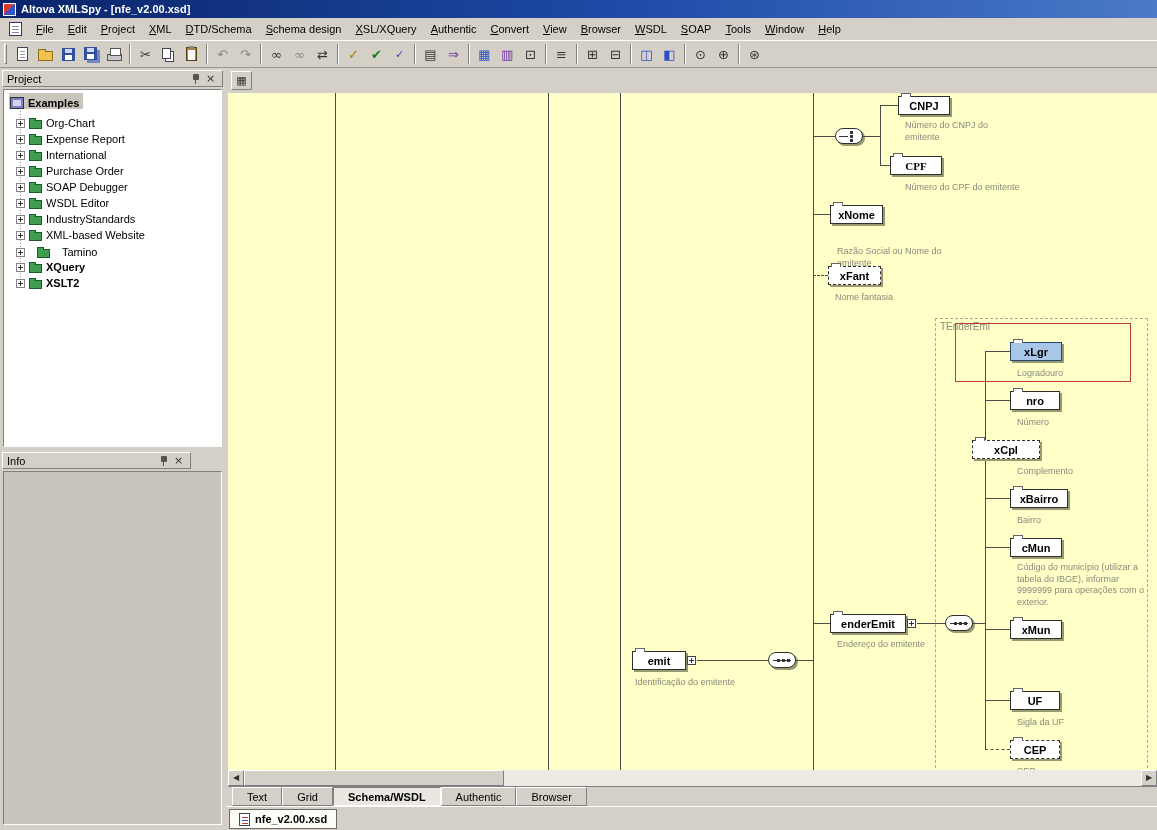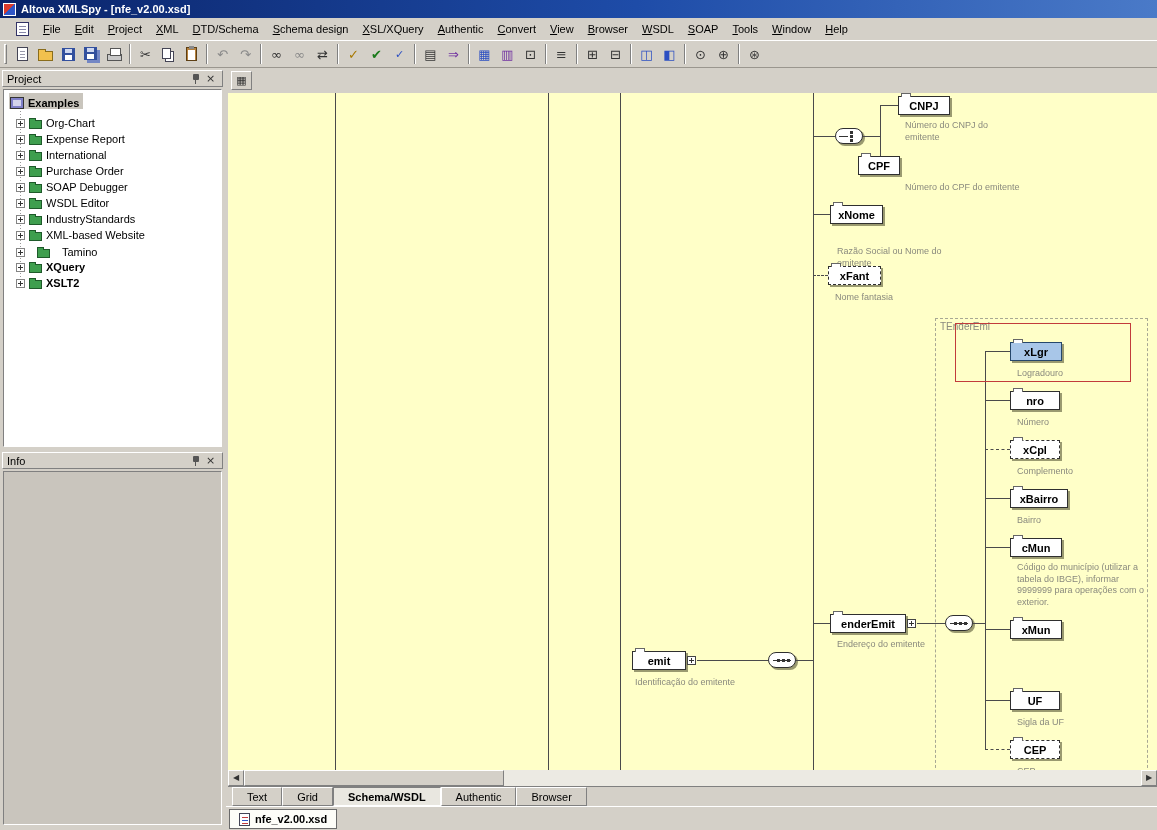--- a/index.html
+++ b/index.html
@@ -14,21 +14,21 @@
   
   .titlebar { left:0; top:0; width:1157px; height:18px;
     background:linear-gradient(to right,#0A246A,#1E4CA8 55%,#4A7AC8);
     display:flex; align-items:center; gap:5px; padding-left:3px; }
   .app-icon { width:13px; height:13px; border:1px solid #fff;
     background:linear-gradient(135deg,#D93A2B 0 50%,#2F56C8 50% 100%); }
   .title-text { color:#fff; font-weight:bold; font-size:11px; }
 
   
   .menubar { left:0; top:18px; width:1157px; height:22px;
-    display:flex; align-items:center; padding-left:16px; }
+    display:flex; align-items:center; padding-left:9px; }
   .docwin-icon { width:13px; height:14px; background:#fff; border:1px solid #336;
     margin-right:7px; position:relative; }
   .docwin-icon::before { content:""; position:absolute; left:2px; top:3px; width:7px; height:1px;
     background:#88A; box-shadow:0 3px 0 #88A, 0 6px 0 #88A; }
   .menu-item { display:inline-block; padding:3px 7px; font-size:11px; }
   .menu-item::first-letter { text-decoration:underline; }
 
   
   .toolbar { left:0; top:40px; width:1157px; height:28px;
     display:flex; align-items:center; padding-left:2px;
@@ -349,21 +349,21 @@
     <span class="tfolder"></span>
     <span>XQuery</span>
   </div>
   <div class="tree-row bold" style="top:185px;">
     <span class="tplus"></span>
     <span class="tfolder"></span>
     <span>XSLT2</span>
   </div>
 </div>
 
-<div class="abs panel-title" style="left:2px; top:452px; width:221px; height:17px;">
+<div class="abs panel-title" style="left:2px; top:452px; width:189px; height:17px;">
   <span>Info</span>
   <span class="spacer"></span>
   <span class="pt-btn">
       <span class="pin"></span>
     </span>
   <span class="pt-btn">
       <span class="glyph g-small">×</span>
     </span>
 </div>
 <div class="abs info-box sunken" style="left:3px; top:471px; width:219px; height:354px;"></div>
@@ -385,21 +385,21 @@
   <div class="type-label" style="left:712px; top:228px;">TEnderEmi</div>
 
   <div class="hline" style="left:585px; top:43px; width:22px;"></div>
   <div class="conn choice" style="left:607px; top:35px;"></div>
   <div class="hline" style="left:635px; top:43px; width:17px;"></div>
   <div class="vline" style="left:652px; top:12px; height:61px;"></div>
   <div class="hline" style="left:652px; top:12px; width:18px;"></div>
   <div class="hline" style="left:652px; top:72px; width:18px;"></div>
   <div class="el" style="left:670px; top:3px; width:52px;">CNPJ</div>
   <div class="ann" style="left:677px; top:27px; width:108px;">Número do CNPJ do emitente</div>
-  <div class="el" style="left:630px; top:63px; width:42px;">CPF</div>
+  <div class="el" style="left:662px; top:63px; width:52px;font-family:Liberation Serif, serif;">CPF</div>
   <div class="ann" style="left:677px; top:89px; width:170px;">Número do CPF do emitente</div>
 
   <div class="hline" style="left:585px; top:121px; width:17px;"></div>
   <div class="el" style="left:602px; top:112px; width:53px;">xNome</div>
   <div class="ann" style="left:609px; top:138px; width:128px;margin-top:15px;">Razão Social ou Nome do emitente</div>
 
   <div class="hline dash-h" style="left:585px; top:182px; width:15px;"></div>
   <div class="el dashed" style="left:600px; top:173px; width:53px;">xFant</div>
   <div class="ann" style="left:607px; top:199px; width:120px;">Nome fantasia</div>
 
@@ -427,21 +427,21 @@
 
   <div class="hline" style="left:757px; top:258px; width:25px;"></div>
   <div class="el selected" style="left:782px; top:249px; width:52px;">xLgr</div>
   <div class="ann" style="left:789px; top:275px; width:110px;">Logradouro</div>
 
   <div class="hline" style="left:757px; top:307px; width:25px;"></div>
   <div class="el" style="left:782px; top:298px; width:50px;">nro</div>
   <div class="ann" style="left:789px; top:324px; width:110px;">Número</div>
 
   <div class="hline dash-h" style="left:757px; top:356px; width:25px;"></div>
-  <div class="el dashed" style="left:782px; top:347px; width:50px;">xCpl</div>
+  <div class="el dashed" style="left:744px; top:347px; width:68px;">xCpl</div>
   <div class="ann" style="left:789px; top:373px; width:110px;">Complemento</div>
 
   <div class="hline" style="left:757px; top:405px; width:25px;"></div>
   <div class="el" style="left:782px; top:396px; width:58px;">xBairro</div>
   <div class="ann" style="left:789px; top:422px; width:110px;">Bairro</div>
 
   <div class="hline" style="left:757px; top:454px; width:25px;"></div>
   <div class="el" style="left:782px; top:445px; width:52px;">cMun</div>
   <div class="ann" style="left:789px; top:469px; width:132px;">Código do município (utilizar a tabela do IBGE), informar 9999999 para operações com o exterior.</div>
 

